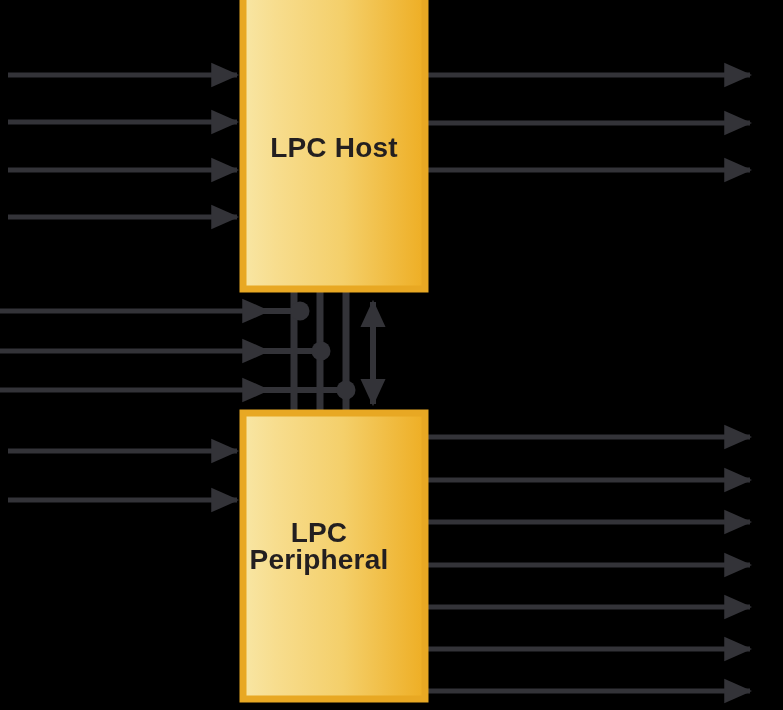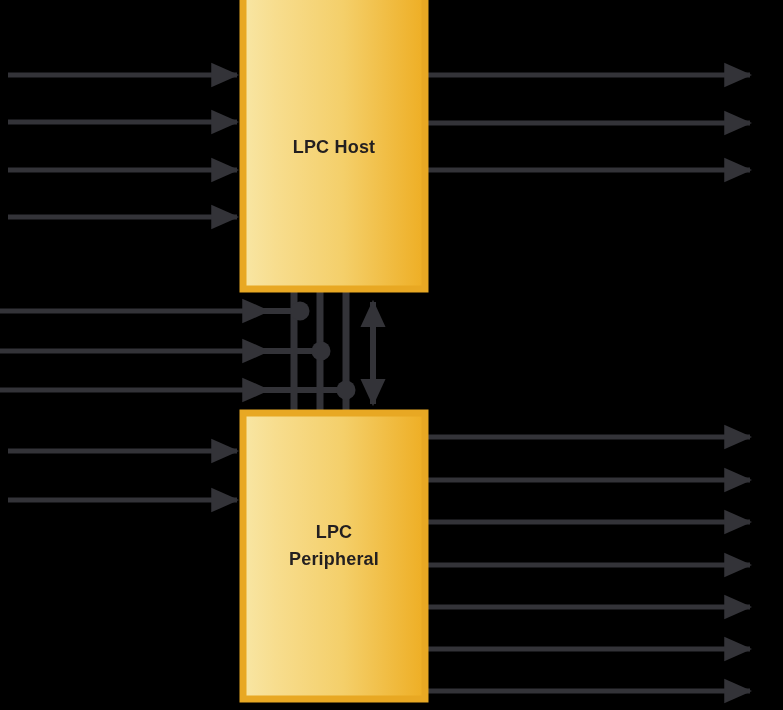--- a/index.html
+++ b/index.html
@@ -20,21 +20,21 @@
     left: 0;
     top: 0;
     width: 783px;
     height: 710px;
   }
   .block-label {
     position: absolute;
     color: #231f20;
     font-family: "Liberation Sans", sans-serif;
     font-weight: bold;
-    font-size: 18px;
+    font-size: 28px;
     line-height: 27px;
     text-align: center;
     white-space: pre-line;
     pointer-events: none;
     letter-spacing: 0.2px;
   }
 </style>
 </head>
 <body>
 
@@ -116,16 +116,16 @@
       <rect x="243" y="-8" width="182" height="297" fill="url(#blockGrad)" stroke="#e8a823" stroke-width="7"></rect>
     </g>
 
     <g>
       <rect x="243" y="413" width="182" height="286" fill="url(#blockGrad)" stroke="#e8a823" stroke-width="7"></rect>
     </g>
   </svg>
 
   <div class="block-label" style="left:240px; top:134px; width:188px;">LPC Host</div>
 
-  <div class="block-label" style="left:240px; top:519px; width:188px;">LPC
+  <div class="block-label" style="left:225px; top:519px; width:188px;">LPC
 Peripheral</div>
 
 </div>
 
 </body></html>

